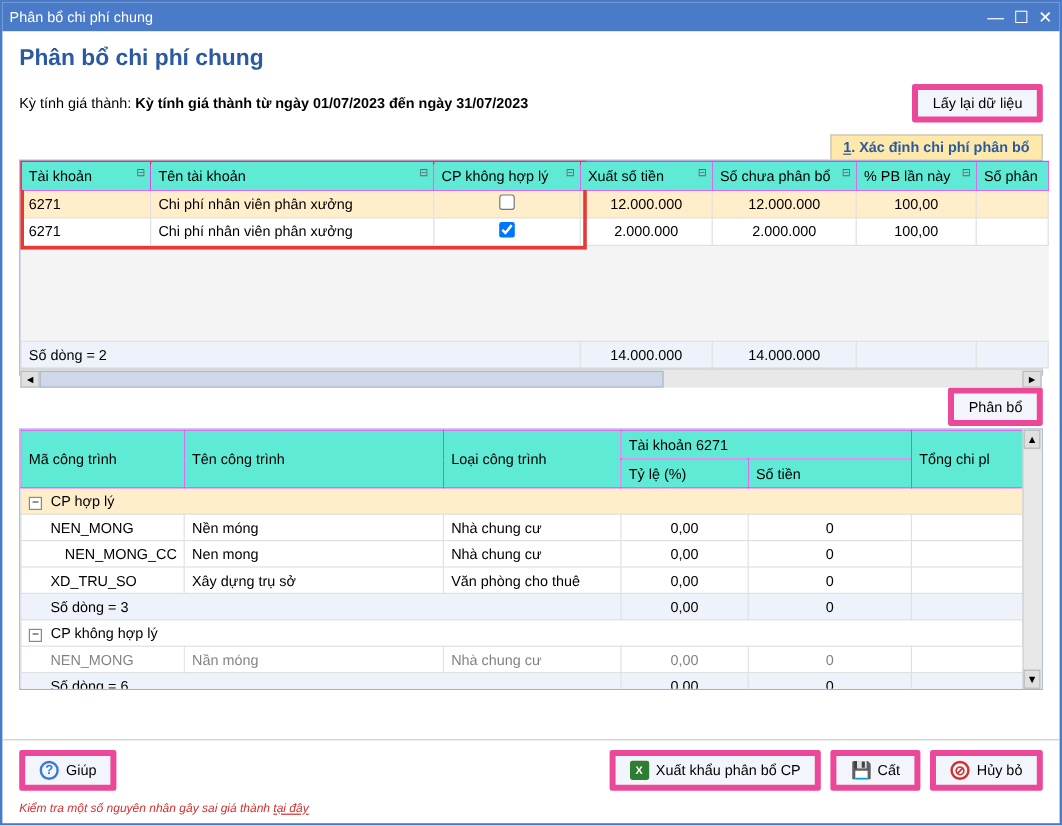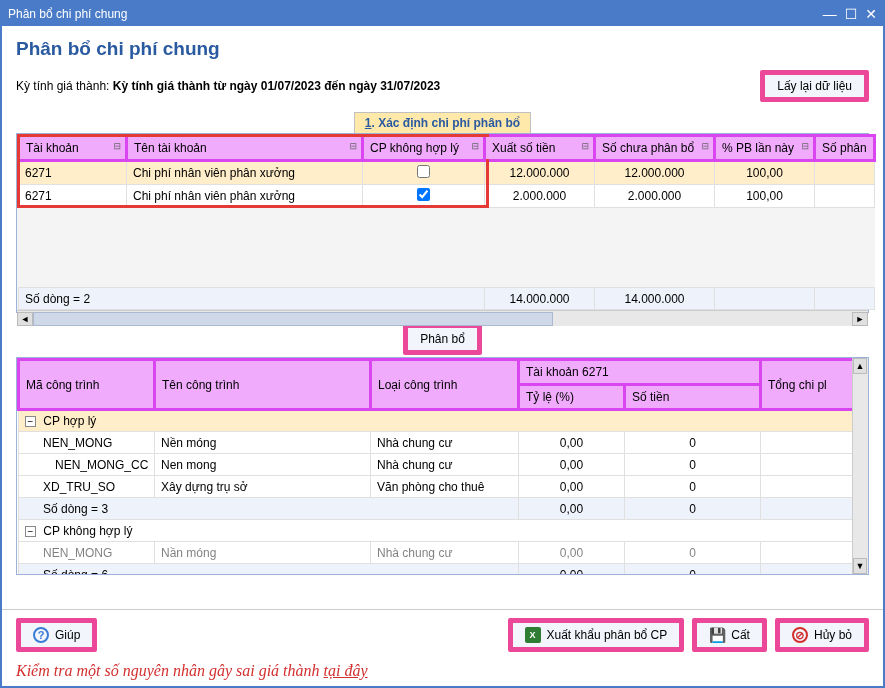--- a/index.html
+++ b/index.html
@@ -8,26 +8,26 @@
 .titlebar { background: #4a7bc8; color: #fff; height: 24px; display: flex; align-items: center; justify-content: space-between; padding: 0 6px; }
 .titlebar .title { font-size: 12px; }
 .titlebar .controls { display: flex; gap: 8px; }
 .titlebar .controls span { cursor: pointer; font-size: 14px; line-height: 1; }
 .content { flex: 1; padding: 12px 14px 4px 14px; display: flex; flex-direction: column; overflow: hidden; }
 .page-title { color: #2a5aa0; font-size: 19px; font-weight: bold; margin-bottom: 10px; }
 .subtitle-row { display: flex; justify-content: space-between; align-items: center; margin-bottom: 10px; }
 .subtitle { font-size: 12px; }
 .subtitle strong { font-weight: bold; }
 .btn { background: #f2f5fb; border: 5px solid #ec4899; padding: 4px 12px; font-size: 12px; cursor: pointer; border-radius: 2px; }
-.section-header-row { display: flex; justify-content: center; align-items: flex-end; }
+.section-header-row { display: flex; justify-content: flex-end; align-items: flex-end; }
 .section-header { background: #ffe9aa; border: 1px solid #c0c0c0; border-bottom: none; padding: 3px 10px; font-weight: bold; color: #2a5aa0; display: inline-block; font-size: 12px; }
 .section-header u { text-decoration: underline; }
 .table-wrap { border: 1px solid #9cb3d9; background: #f4f4f4; position: relative; }
 .grid { width: 100%; border-collapse: collapse; font-size: 12px; table-layout: fixed; }
-.grid thead th { background: #f0abfc; border: 3px solid #d946ef; padding: 4px 6px; font-weight: normal; text-align: left; position: relative; height: 24px; }
+.grid thead th { background: #5eead4; border: 1px solid #d946ef; padding: 4px 6px; font-weight: normal; text-align: left; position: relative; height: 24px; }
 .grid thead th .pin { position: absolute; right: 4px; top: 4px; font-size: 9px; color: #666; }
 .grid tbody td { border: 1px solid #e0e0e0; padding: 3px 6px; background: #fff; height: 22px; }
 .grid tbody tr.highlight td { background: #ffeec9; }
 .grid tbody tr.empty td { background: #f4f4f4; border: none; }
 .num { text-align: center; }
 .cen { text-align: center; }
 .redbox { position: absolute; border: 3px solid #e53935; pointer-events: none; }
 .footer-row td { background: #eef2fa !important; font-weight: normal; }
 .hscroll { height: 16px; background: #e8e8e8; border-top: 1px solid #ccc; display: flex; align-items: center; }
 .hscroll .thumb { height: 14px; background: #cfd8e8; border: 1px solid #aab8d0; }
@@ -37,21 +37,21 @@
 .group-hdr td { background: #fff !important; font-weight: normal; }
 .group-toggle { display: inline-block; width: 11px; height: 11px; border: 1px solid #888; text-align: center; line-height: 9px; font-size: 10px; margin-right: 4px; background: #fff; }
 .bottom-bar { border-top: 1px solid #ccc; padding: 8px 14px; display: flex; align-items: center; gap: 8px; }
 .bottom-bar .spacer { flex: 1; }
 .btn-icon { display: flex; align-items: center; gap: 6px; }
 .icon-circ { width: 16px; height: 16px; display: inline-flex; align-items: center; justify-content: center; border-radius: 50%; border: 2px solid; font-weight: bold; font-size: 11px; }
 .icon-help { border-color: #3a7bd5; color: #3a7bd5; }
 .icon-excel { width: 16px; height: 16px; background: #2e7d32; color: #fff; font-size: 9px; display: inline-flex; align-items: center; justify-content: center; border-radius: 2px; font-weight: bold; }
 .icon-save { width: 16px; height: 16px; color: #1565c0; font-size: 14px; }
 .icon-cancel { border-color: #d32f2f; color: #d32f2f; }
-.hint-line { padding: 2px 14px 6px 14px; color: #d32f2f; font-style: italic; font-size: 16px; font-family: Liberation Serif, serif; }
+.hint-line { padding: 2px 14px 6px 14px; color: #d32f2f; font-style: italic; font-size: 10px; }
 .hint-line a { color: #d32f2f; text-decoration: underline; }
 input[type=checkbox] { cursor: pointer; }
 .tbl2-outer { display: flex; border: 1px solid #9cb3d9; }
 .tbl2-main { flex: 1; overflow: hidden; }
 .multi-head th { font-size: 12px; }
 </style>
 </head>
 <body>
 
 <div class="window">

